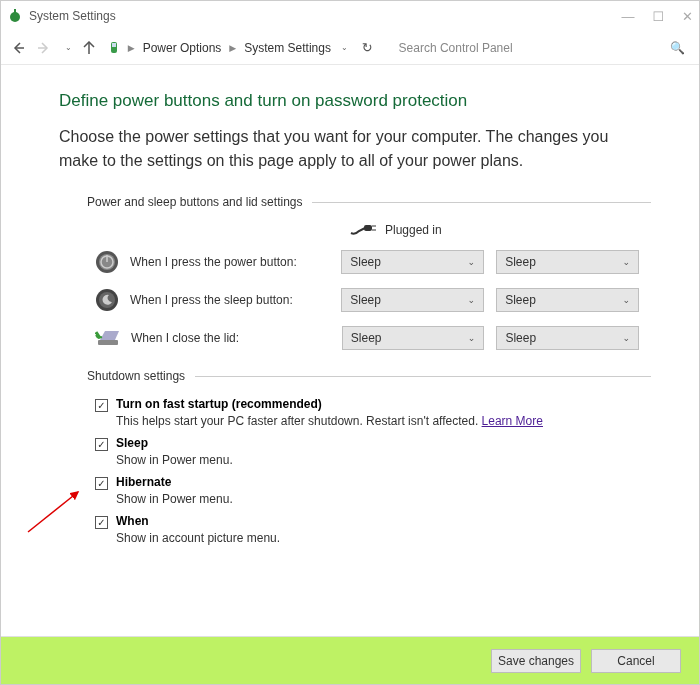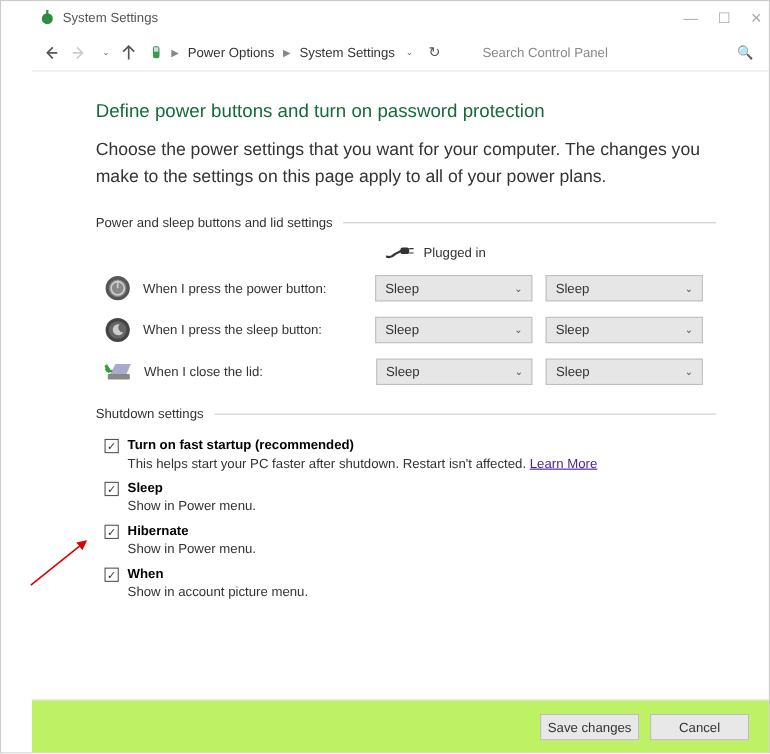--- a/index.html
+++ b/index.html
@@ -1,37 +1,37 @@
 <!DOCTYPE html>
 <html><head>
 <meta charset="utf-8">
 <style>
   * { box-sizing: border-box; margin: 0; padding: 0; font-family: "Segoe UI", Arial, sans-serif; }
   body { background: #fff; width: 700px; height: 685px; overflow: hidden; }
-  .window { width: 700px; height: 685px; border: 1px solid #ccc; display: flex; flex-direction: column; padding-left: 28px; }
+  .window { width: 700px; height: 685px; border: 1px solid #ccc; display: flex; flex-direction: column; }
   .titlebar { height: 30px; display: flex; align-items: center; padding: 0 6px; }
   .titlebar .app-icon { width: 16px; height: 16px; margin-right: 6px; }
   .titlebar .title { font-size: 12px; color: #555; flex: 1; }
   .win-btns { display: flex; gap: 18px; color: #aaa; font-size: 13px; }
 
   .navbar { height: 34px; display: flex; align-items: center; padding: 0 8px; gap: 8px; border-bottom: 1px solid #e8e8e8; }
   .nav-arrow { width: 18px; height: 18px; display: flex; align-items: center; justify-content: center; color: #666; }
   .nav-arrow.disabled { color: #ccc; }
   .crumbs { display: flex; align-items: center; gap: 6px; font-size: 12px; color: #333; }
   .crumbs .sep { color: #888; font-size: 9px; }
   .crumbs .crumb { padding: 2px 2px; }
   .crumb-drop { font-size: 8px; color: #666; margin-left: 4px; }
   .refresh { color: #555; font-size: 13px; margin-left: 6px; }
-  .search { flex: 1; margin-left: 24px; display: flex; align-items: center; justify-content: space-between; padding: 0 6px; font-size: 12px; color: #888; }
+  .search { flex: 1; margin-left: 12px; display: flex; align-items: center; justify-content: space-between; padding: 0 6px; font-size: 12px; color: #888; }
 
   .content { flex: 1; padding: 26px 48px 10px 58px; overflow: auto; }
   .heading { color: #156a38; font-size: 17px; margin-bottom: 14px; }
   .desc { font-size: 16px; color: #333; line-height: 1.5; margin-bottom: 22px; }
 
-  .fieldset { margin-bottom: 18px; }
+  .fieldset { margin-bottom: 18px; margin-left: 28px; }
   .legend-row { display: flex; align-items: center; font-size: 12px; color: #333; margin-bottom: 14px; }
   .legend-row .line { flex: 1; height: 1px; background: #ccc; margin-left: 10px; }
 
   .col-heads { display: flex; margin-left: 262px; margin-bottom: 12px; }
   .col-head { width: 158px; display: flex; align-items: center; gap: 8px; font-size: 12px; color: #333; }
 
   .opt-row { display: flex; align-items: center; margin-bottom: 12px; }
   .opt-row .ico { width: 26px; height: 26px; margin-left: 8px; margin-right: 10px; display:flex; align-items:center; justify-content:center;}
   .opt-row .lbl { font-size: 12px; color: #333; width: 220px; }
   .sel { width: 148px; height: 24px; background: #e6e6e6; border: 1px solid #bfbfbf; display: flex; align-items: center; justify-content: space-between; padding: 0 8px; font-size: 12px; color: #333; margin-right: 12px; }

